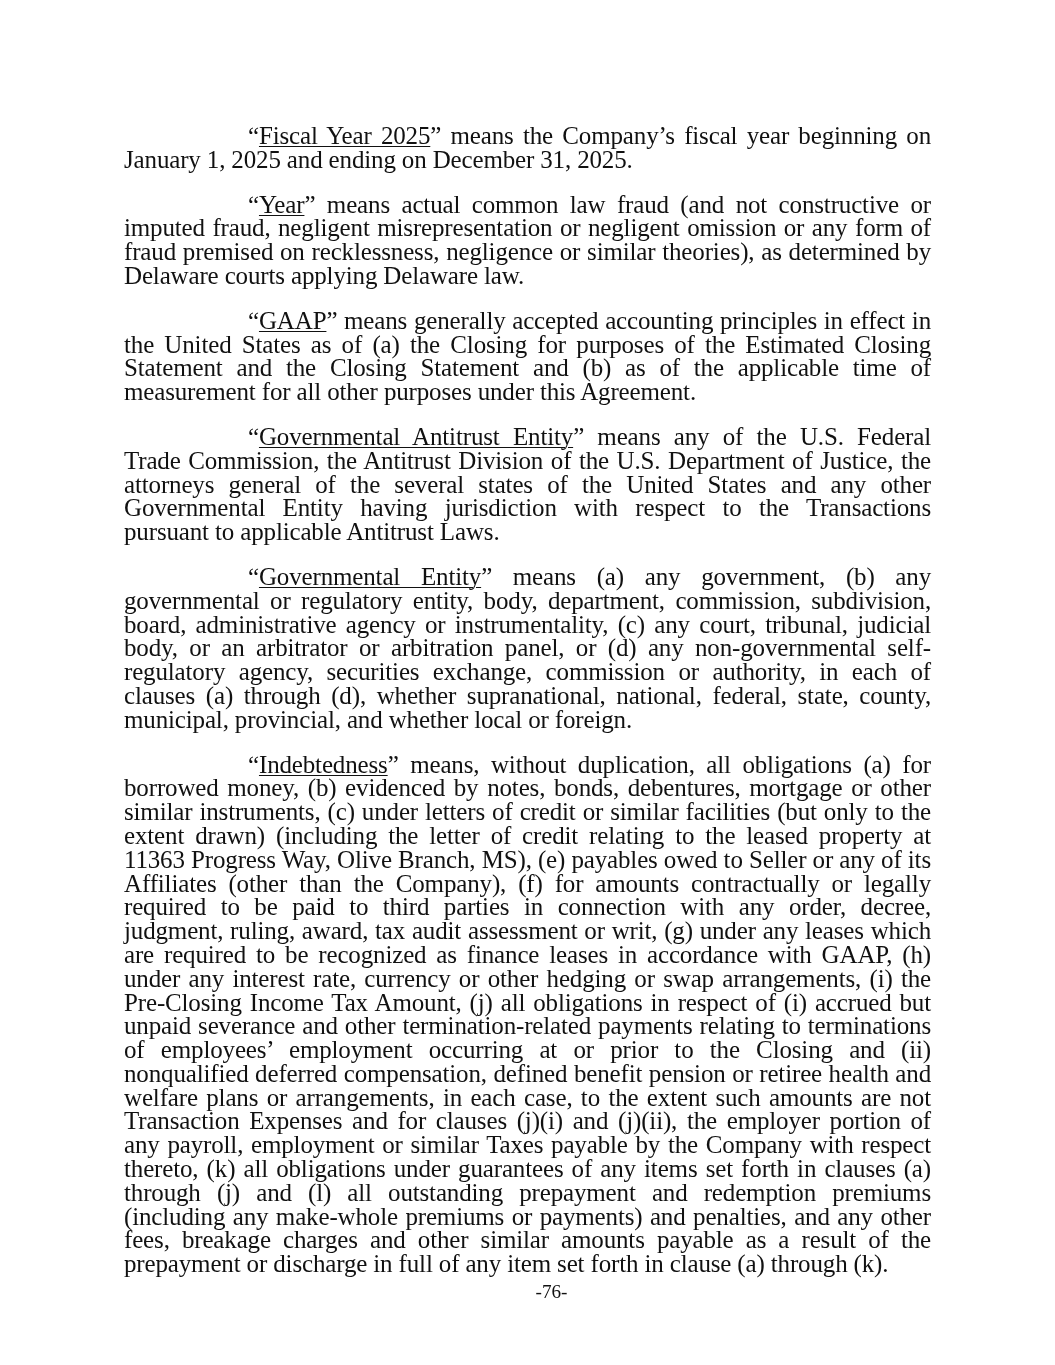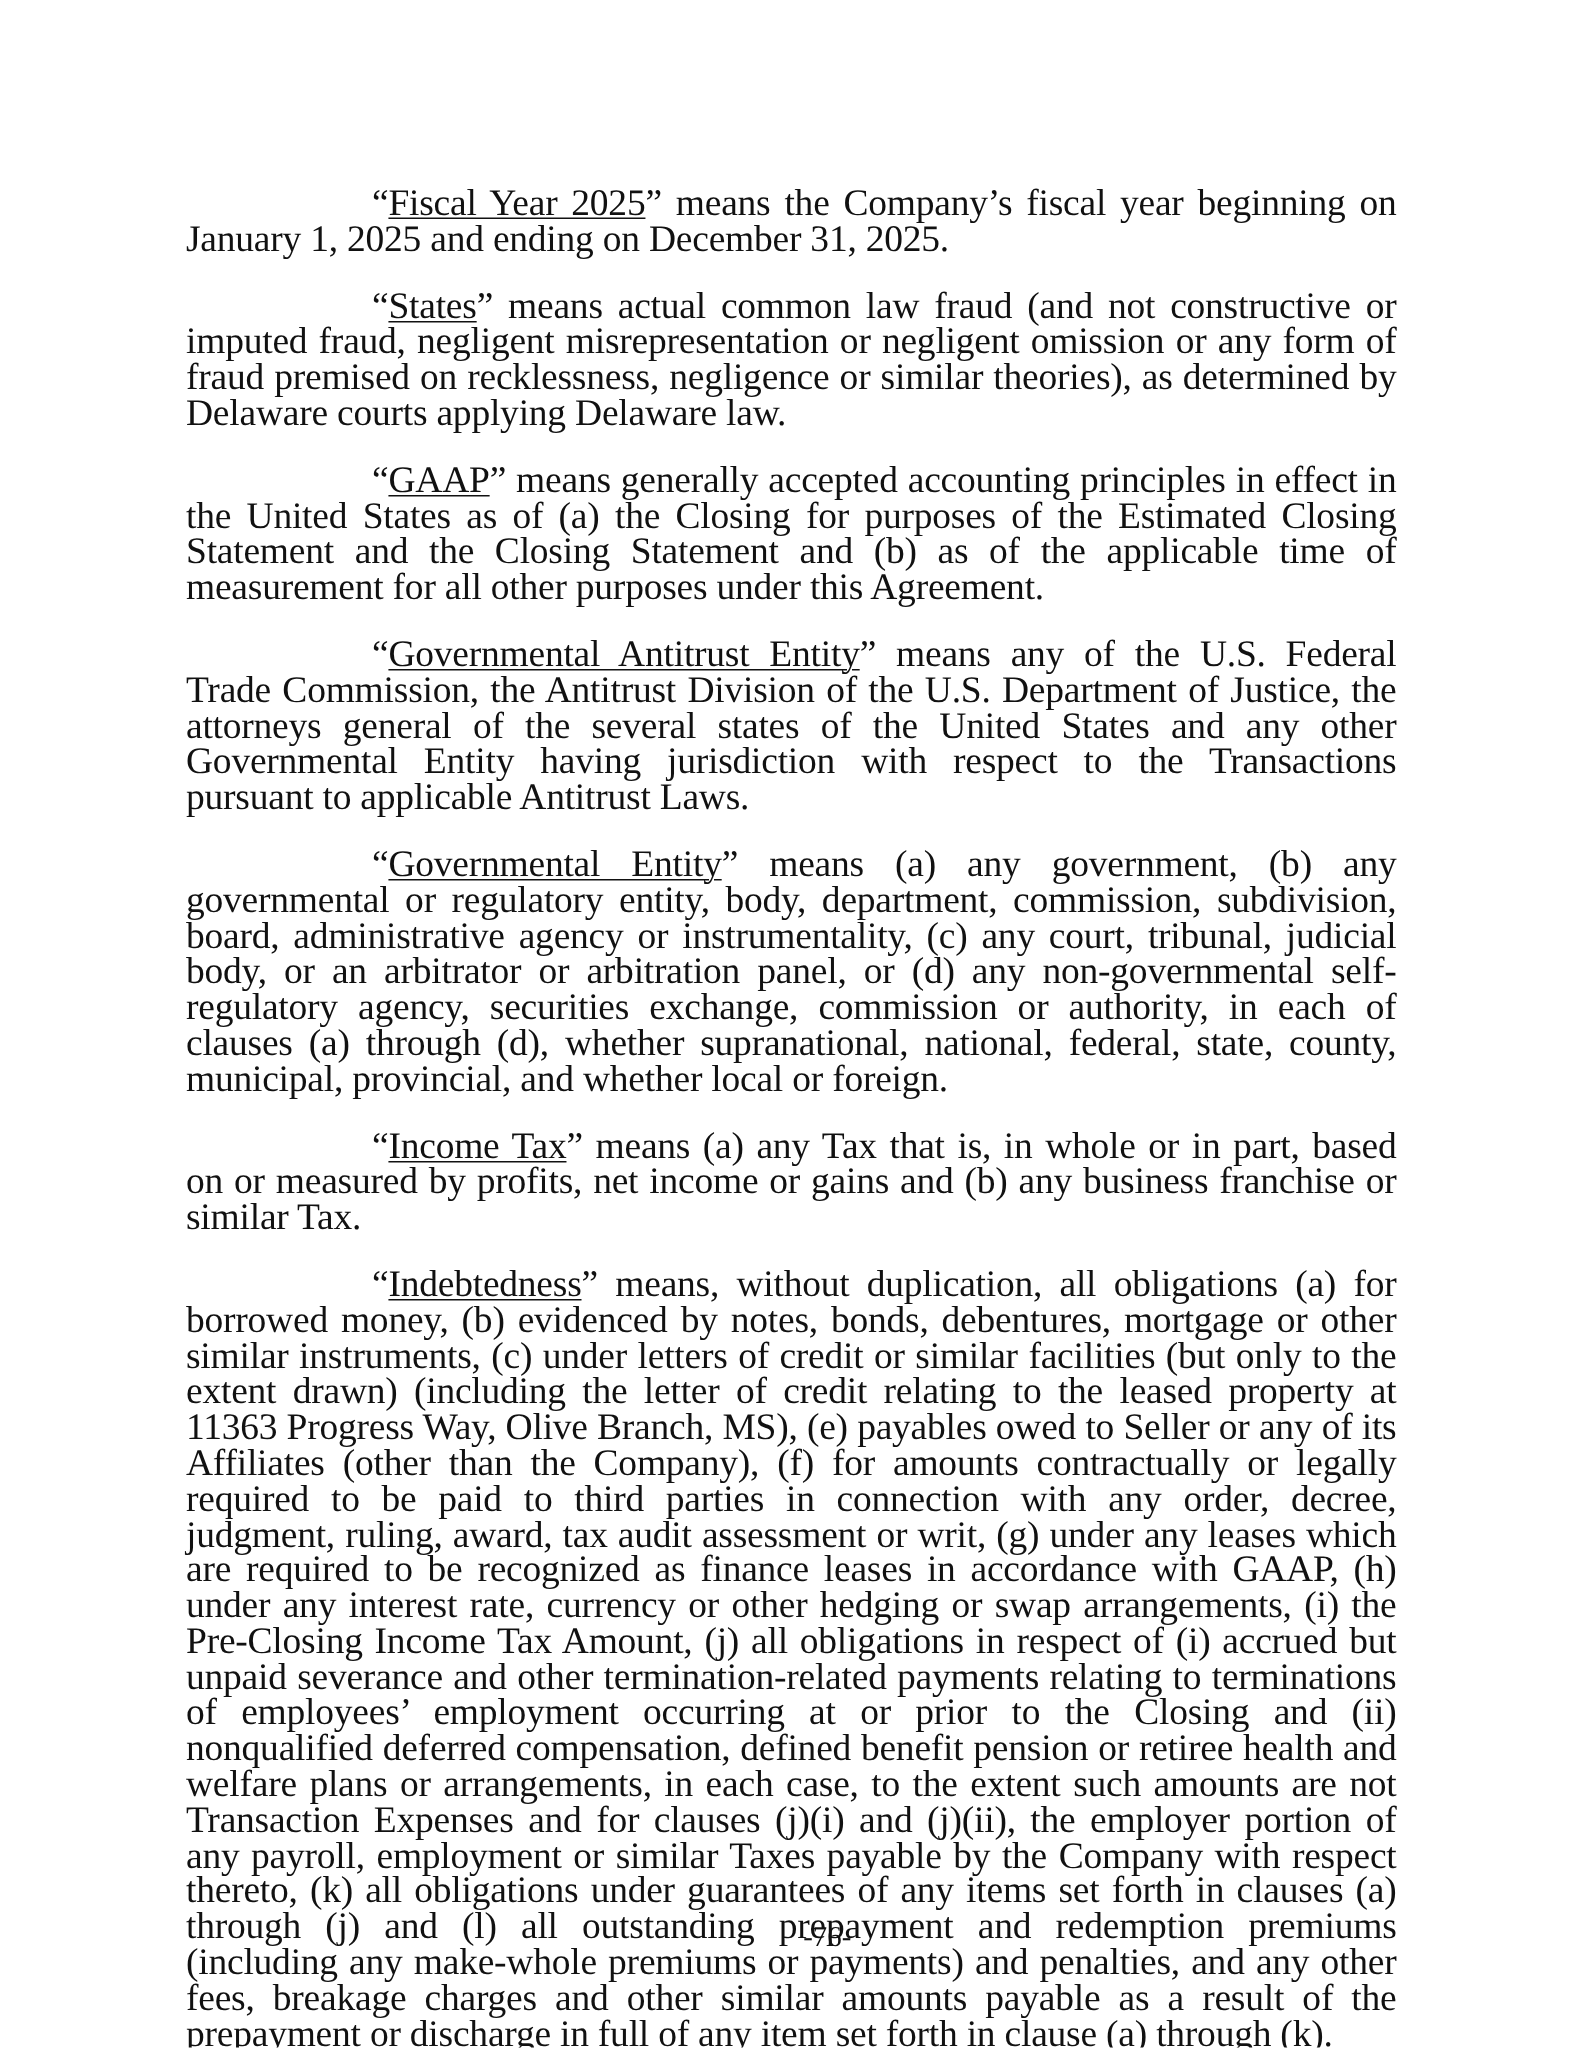--- a/index.html
+++ b/index.html
@@ -43,26 +43,25 @@
       font-size: 19.2px;
       padding-left: 24px;
     }
   </style>
 </head>
 <body>
 
 <div class="page">
   <p class="para"><span>“</span><span class="term">Fiscal Year 2025</span><span>”</span><span> means the Company’s fiscal year beginning on January 1, 2025 and ending on December 31, 2025.</span></p>
 
-  <p class="para"><span>“</span><span class="term">States</span><span>”</span><span> means actual common law fraud (and not constructive or imputed fraud, negligent misrepresentation or negligent omission or any form of fraud premised on recklessness, negligence or similar theories), as determined by Delaware courts applying Delaware law.</span></p>
+  <p class="para"><span>“</span><span class="term">Year</span><span>”</span><span> means actual common law fraud (and not constructive or imputed fraud, negligent misrepresentation or negligent omission or any form of fraud premised on recklessness, negligence or similar theories), as determined by Delaware courts applying Delaware law.</span></p>
 
   <p class="para"><span>“</span><span class="term">GAAP</span><span>”</span><span> means generally accepted accounting principles in effect in the United States as of (a) the Closing for purposes of the Estimated Closing Statement and the Closing Statement and (b) as of the applicable time of measurement for all other purposes under this Agreement.</span></p>
 
   <p class="para"><span>“</span><span class="term">Governmental Antitrust Entity</span><span>”</span><span> means any of the U.S. Federal Trade Commission, the Antitrust Division of the U.S. Department of Justice, the attorneys general of the several states of the United States and any other Governmental Entity having jurisdiction with respect to the Transactions pursuant to applicable Antitrust Laws.</span></p>
 
   <p class="para"><span>“</span><span class="term">Governmental Entity</span><span>”</span><span> means (a) any government, (b) any governmental or regulatory entity, body, department, commission, subdivision, board, administrative agency or instrumentality, (c) any court, tribunal, judicial body, or an arbitrator or arbitration panel, or (d) any non-governmental self-regulatory agency, securities exchange, commission or authority, in each of clauses (a) through (d), whether supranational, national, federal, state, county, municipal, provincial, and whether local or foreign.</span></p>
 
-  <p class="para"><span>“</span><span class="term">Income Tax</span><span>”</span><span> means (a) any Tax that is, in whole or in part, based on or measured by profits, net income or gains and (b) any business franchise or similar Tax.</span></p>
 
   <p class="para"><span>“</span><span class="term">Indebtedness</span><span>”</span><span> means, without duplication, all obligations (a)  for borrowed money, (b) evidenced by notes, bonds, debentures, mortgage or other similar instruments, (c) under letters of credit or similar facilities (but only to the extent drawn) (including the letter of credit relating to the leased property at 11363 Progress Way, Olive Branch, MS), (e) payables owed to Seller or any of its Affiliates (other than the Company), (f) for amounts contractually or legally required to be paid to third parties in connection with any order, decree, judgment, ruling, award, tax audit assessment or writ, (g) under any leases which are required to be recognized as finance leases in accordance with GAAP, (h) under any interest rate, currency or other hedging or swap arrangements, (i) the Pre-Closing Income Tax Amount, (j) all obligations in respect of (i) accrued but unpaid severance and other termination-related payments relating to terminations of employees’ employment occurring at or prior to the Closing and (ii) nonqualified deferred compensation, defined benefit pension or retiree health and welfare plans or arrangements, in each case, to the extent such amounts are not Transaction Expenses and for clauses (j)(i) and (j)(ii), the employer portion of any payroll, employment or similar Taxes payable by the Company with respect thereto, (k) all obligations under guarantees of any items set forth in clauses (a) through (j) and (l) all outstanding prepayment and redemption premiums (including any make-whole premiums or payments) and penalties, and any other fees, breakage charges and other similar amounts payable as a result of the prepayment or discharge in full of any item set forth in clause (a) through (k).</span></p>
 </div>
 
 <div class="page-number">-76-</div>
 
 </body></html>

